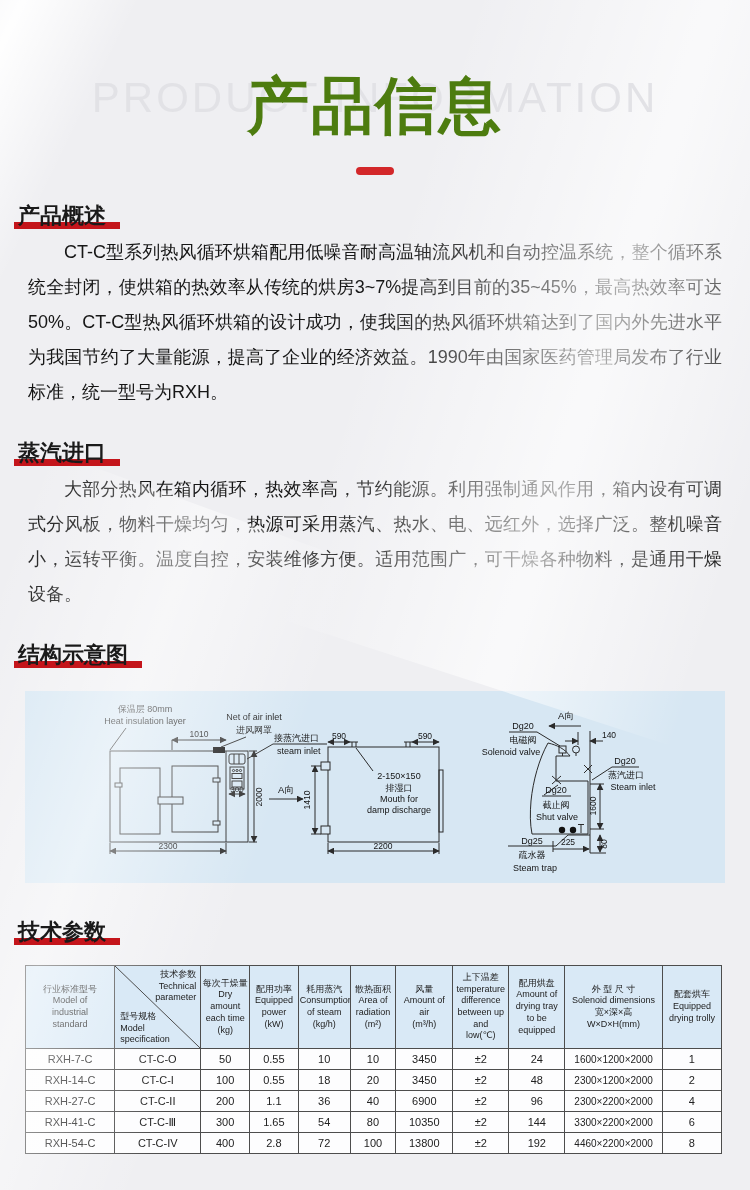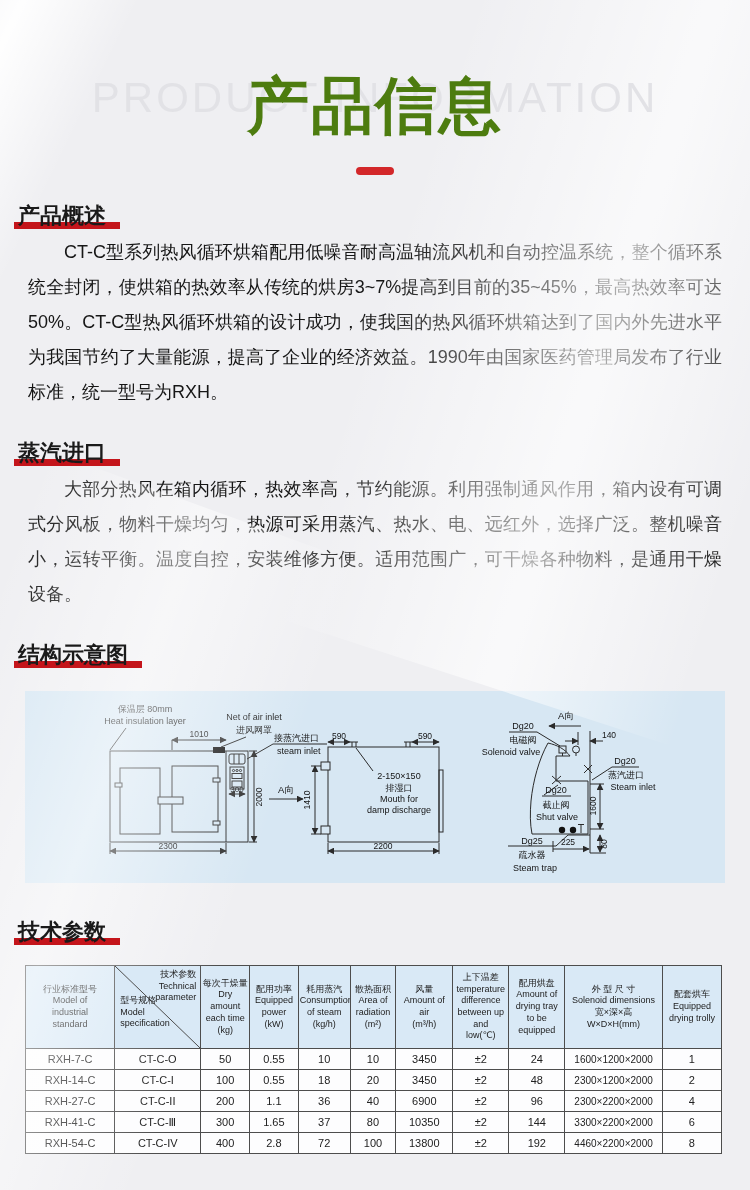--- a/index.html
+++ b/index.html
@@ -40,21 +40,21 @@
     background:#fff}
   .spec-table th,.spec-table td{border:1px solid #4d4d4d;text-align:center;
     vertical-align:middle;padding:1px;overflow:hidden}
   .spec-table thead th{background:#d9e9f6;font-weight:normal;font-size:9px;line-height:1.3;
     height:80px;white-space:pre-line;color:#222}
   .spec-table tbody td{height:18px;font-size:11px;color:#222;background:#fdfdfe}
   .spec-table tbody td.dimcol{font-size:10px}
   .diag-cell{position:relative;padding:0}
   .diag-cell .dline{position:absolute;left:0;top:0;width:100%;height:100%}
   .diag-cell .tr{position:absolute;top:3px;right:4px;text-align:right;white-space:pre-line}
-  .diag-cell .bl{position:absolute;bottom:18px;left:5px;text-align:left;white-space:pre-line}
+  .diag-cell .bl{position:absolute;bottom:2px;left:5px;text-align:left;white-space:pre-line}
 
   svg text{font-family:"Liberation Sans","DejaVu Sans",sans-serif}
 </style>
 </head>
 <body>
 
 <div class="streak s1"></div>
 <div class="streak s2"></div>
 <div class="streak s3"></div>
 
@@ -349,21 +349,21 @@
       <td>±2</td>
       <td>96</td>
       <td class="dimcol">2300×2200×2000</td>
       <td>4</td>
     </tr>
     <tr>
       <td>RXH-41-C</td>
       <td>CT-C-Ⅲ</td>
       <td>300</td>
       <td>1.65</td>
-      <td>37</td>
+      <td>54</td>
       <td>80</td>
       <td>10350</td>
       <td>±2</td>
       <td>144</td>
       <td class="dimcol">3300×2200×2000</td>
       <td>6</td>
     </tr>
     <tr>
       <td>RXH-54-C</td>
       <td>CT-C-IV</td>

